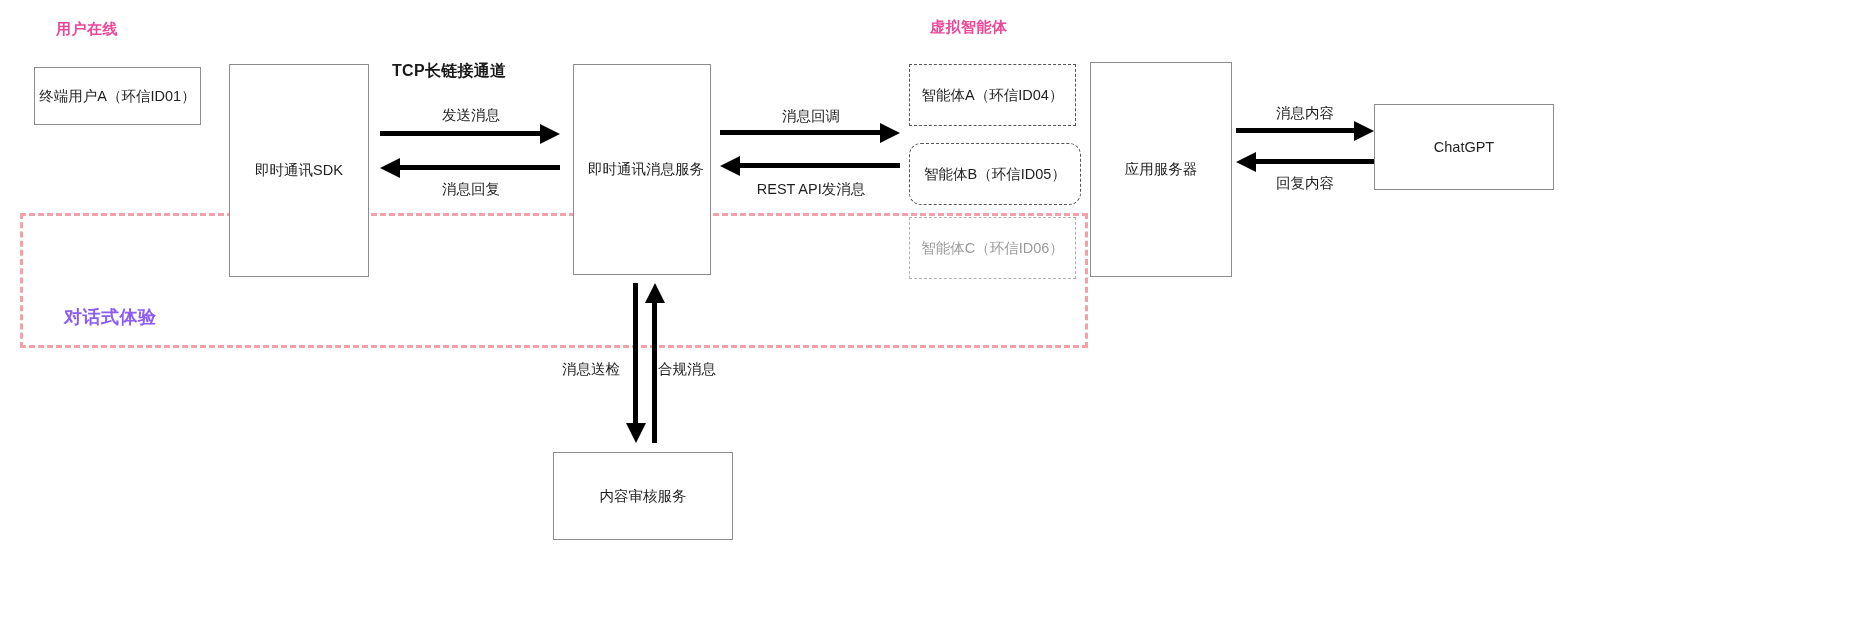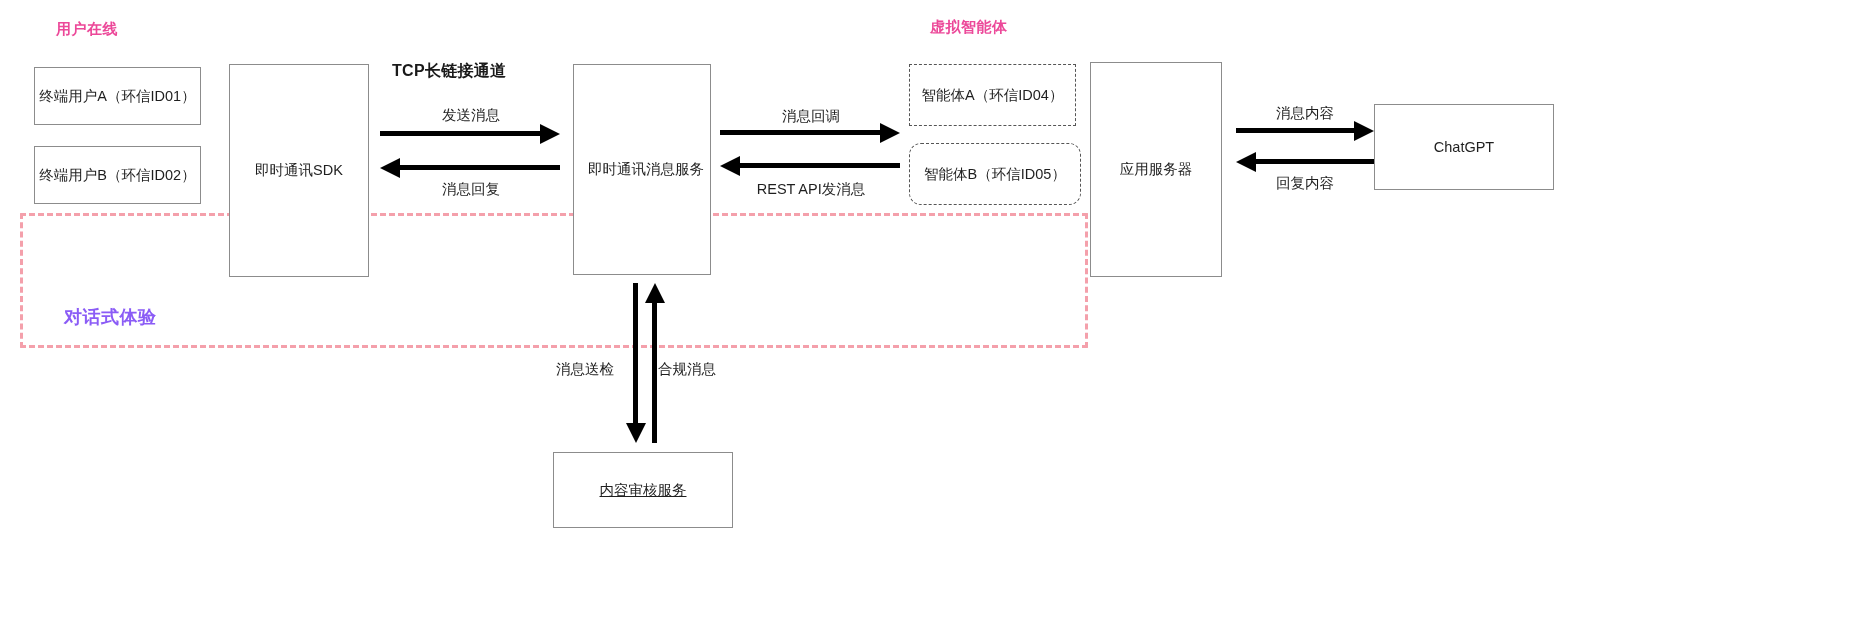--- a/index.html
+++ b/index.html
@@ -133,23 +133,20 @@
   <div class="channel-title" style="left:392px;top:61px;">TCP长链接通道</div>
 
   <div class="zone-box" style="left:20px;top:213px;width:1068px;height:135px;"></div>
 
   <div class="zone-label" style="left:64px;top:305px;color:#8b5cf6;">对话式体验</div>
 
   <div class="node" style="left:34px;top:67px;width:167px;height:58px;">
     <span>终端用户A（环信ID01）</span>
   </div>
 
-  <div class="node" style="left:34px;top:146px;width:167px;height:58px;">
-    <span>终端用户B（环信ID02）</span>
-  </div>
 
 
   <div class="node" style="left:229px;top:64px;width:140px;height:213px;">
     <span>即时通讯SDK</span>
   </div>
 
   <div class="arrow-label" style="left:382px;top:106px;width:178px;">发送消息</div>
   <div class="harrow right" style="left:380px;top:131px;width:180px;">
     <div class="shaft" style="left:0;width:162px;"></div>
     <div class="head" style="left:160px;"></div>
@@ -178,22 +175,25 @@
   <div class="arrow-label" style="left:722px;top:180px;width:178px;">REST API发消息</div>
 
   <div class="node dashed" style="left:909px;top:64px;width:167px;height:62px;">
     <span>智能体A（环信ID04）</span>
   </div>
 
   <div class="node dashed" style="left:909px;top:143px;width:172px;height:62px;border-radius:12px;">
     <span>智能体B（环信ID05）</span>
   </div>
 
-
-  <div class="node" style="left:1090px;top:62px;width:132px;height:215px;">
+  <div class="node dashed muted" style="left:909px;top:217px;width:167px;height:62px;">
+    <span>智能体C（环信ID06）</span>
+  </div>
+
+  <div class="node" style="left:1090px;top:62px;width:142px;height:215px;">
     <span>应用服务器</span>
   </div>
 
   <div class="arrow-label" style="left:1238px;top:104px;width:134px;">消息内容</div>
   <div class="harrow right" style="left:1236px;top:128px;width:138px;">
     <div class="shaft" style="left:0;width:120px;"></div>
     <div class="head" style="left:118px;"></div>
   </div>
 
   <div class="harrow left" style="left:1236px;top:159px;width:138px;">
@@ -203,25 +203,25 @@
   <div class="arrow-label" style="left:1238px;top:174px;width:134px;">回复内容</div>
 
   <div class="node" style="left:1374px;top:104px;width:180px;height:86px;">
     <span>ChatGPT</span>
   </div>
 
   <div class="varrow down" style="left:633px;top:283px;height:160px;">
     <div class="shaft" style="top:0;height:142px;"></div>
     <div class="head" style="top:140px;"></div>
   </div>
-  <div class="arrow-label" style="left:556px;top:360px;width:70px;text-align:left;">消息送检</div>
+  <div class="arrow-label" style="left:556px;top:360px;width:70px;text-align:center;">消息送检</div>
 
   <div class="varrow up" style="left:652px;top:283px;height:160px;">
     <div class="shaft" style="top:18px;height:142px;"></div>
     <div class="head" style="top:0;"></div>
   </div>
   <div class="arrow-label" style="left:658px;top:360px;width:80px;text-align:left;">合规消息</div>
 
-  <div class="node" style="left:553px;top:452px;width:180px;height:76px;text-decoration:underline;">
+  <div class="node" style="left:553px;top:452px;width:180px;height:88px;">
     <span>内容审核服务</span>
   </div>
 
 </div>
 
 </body></html>

